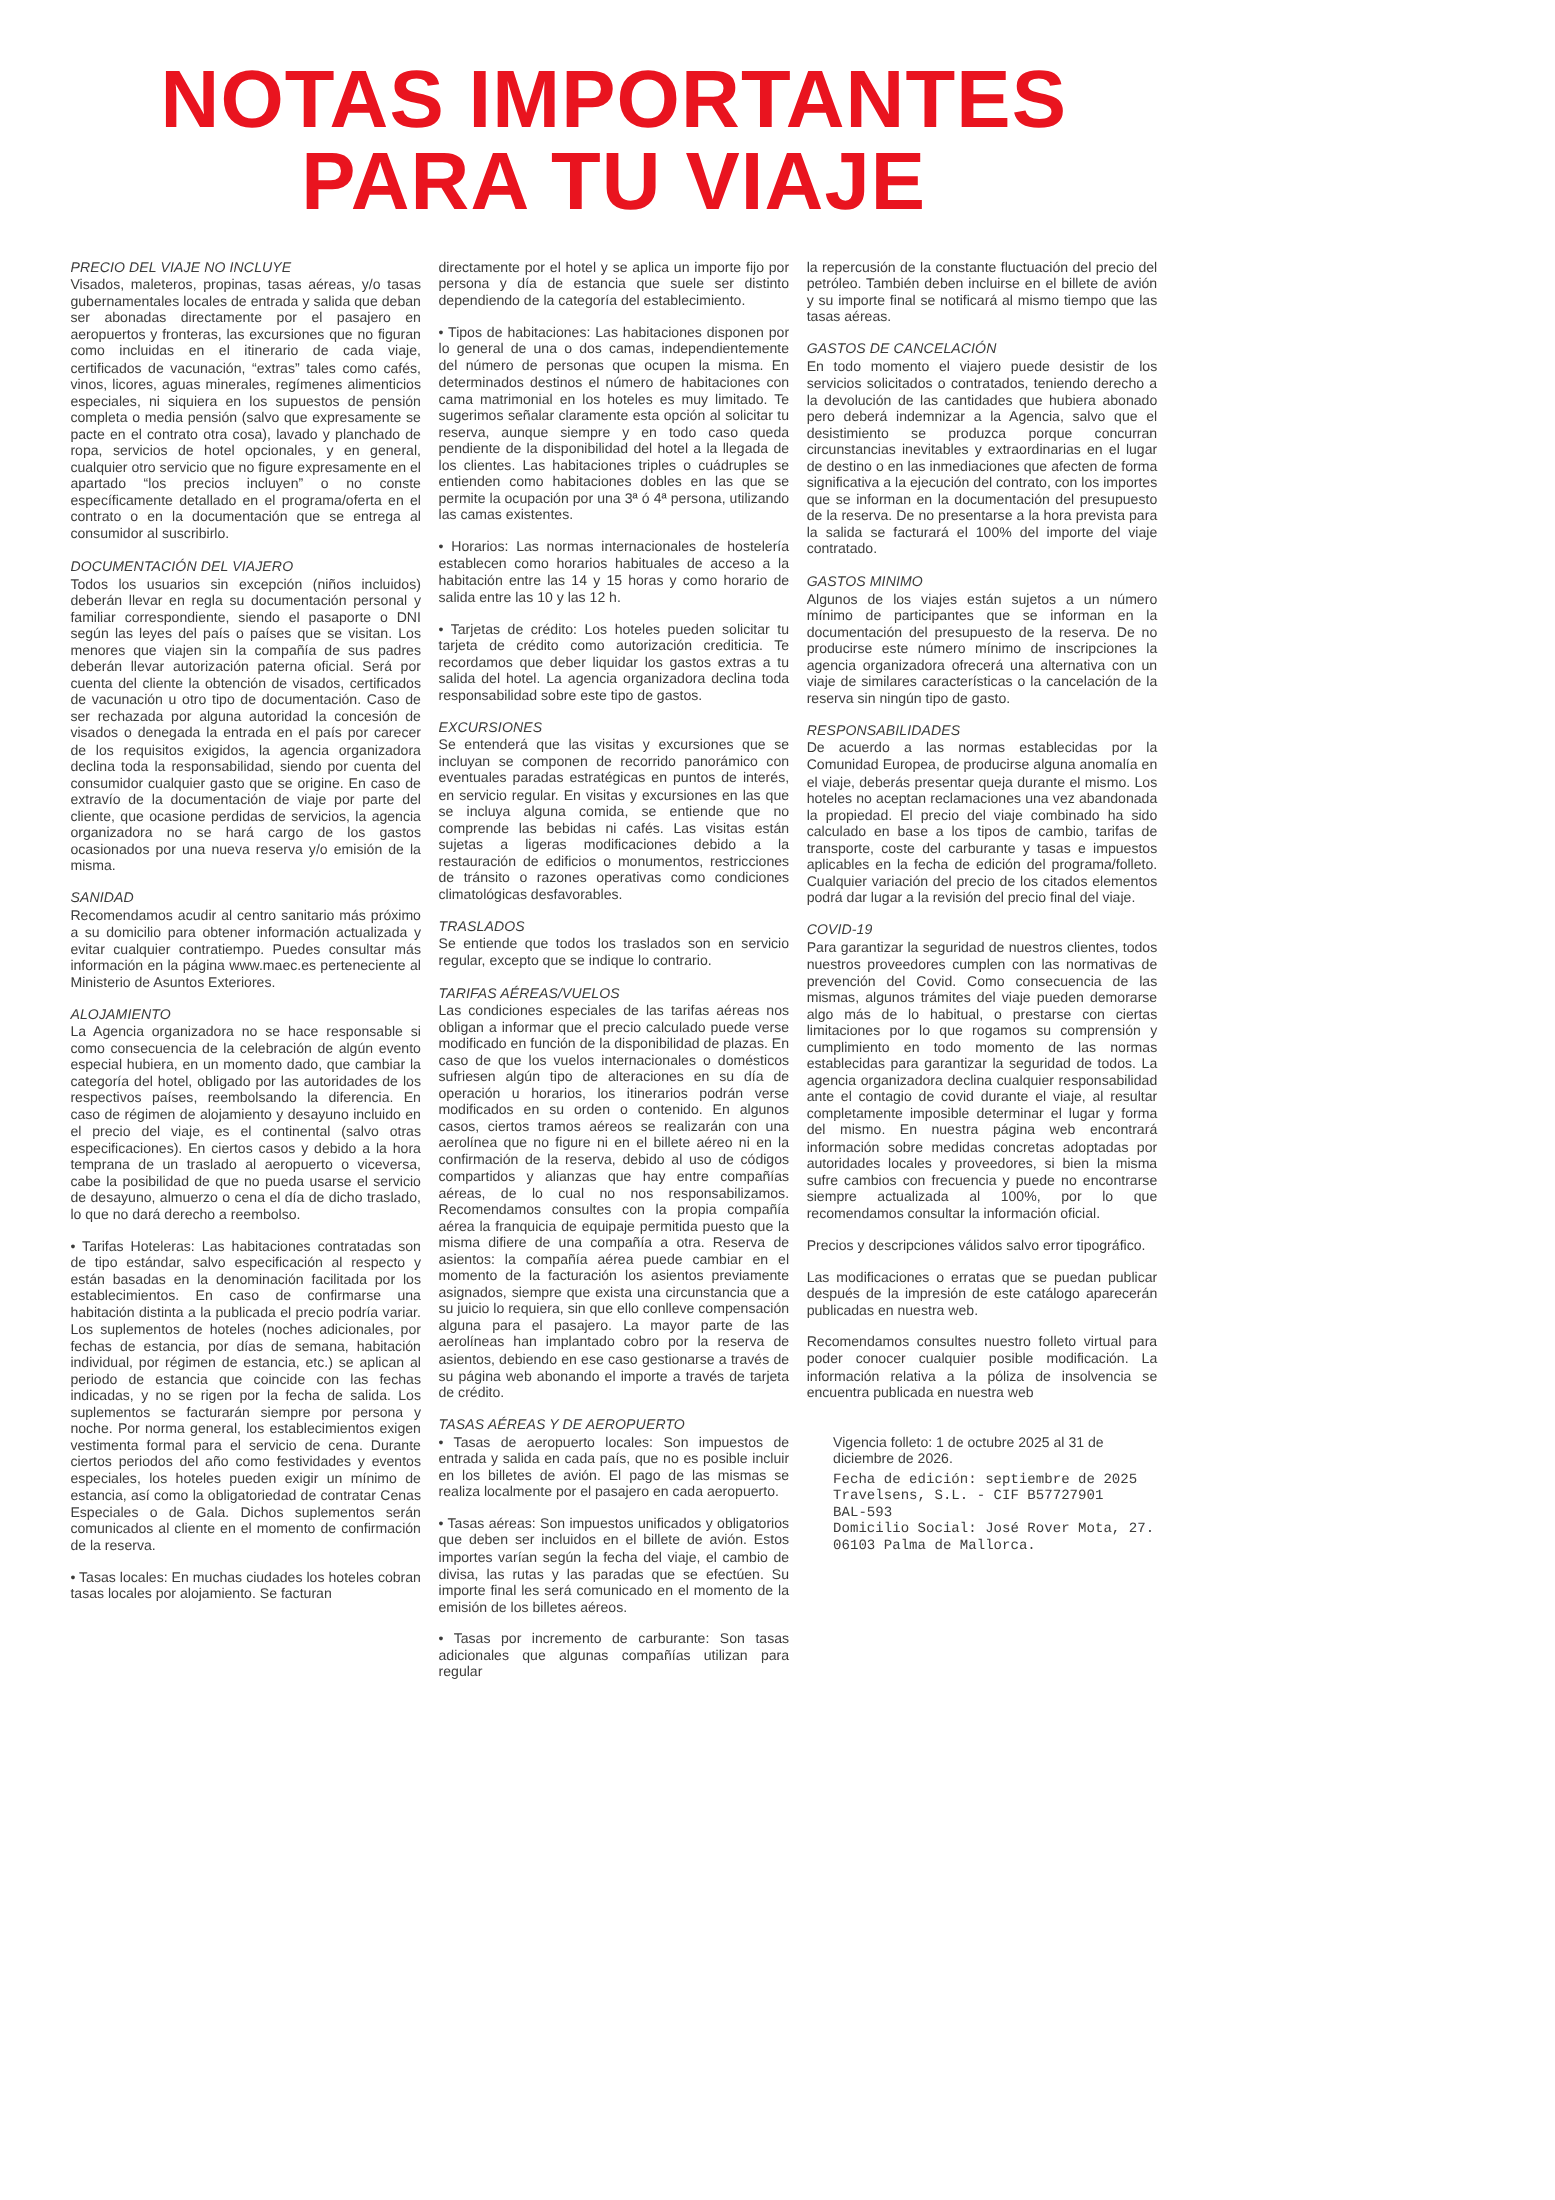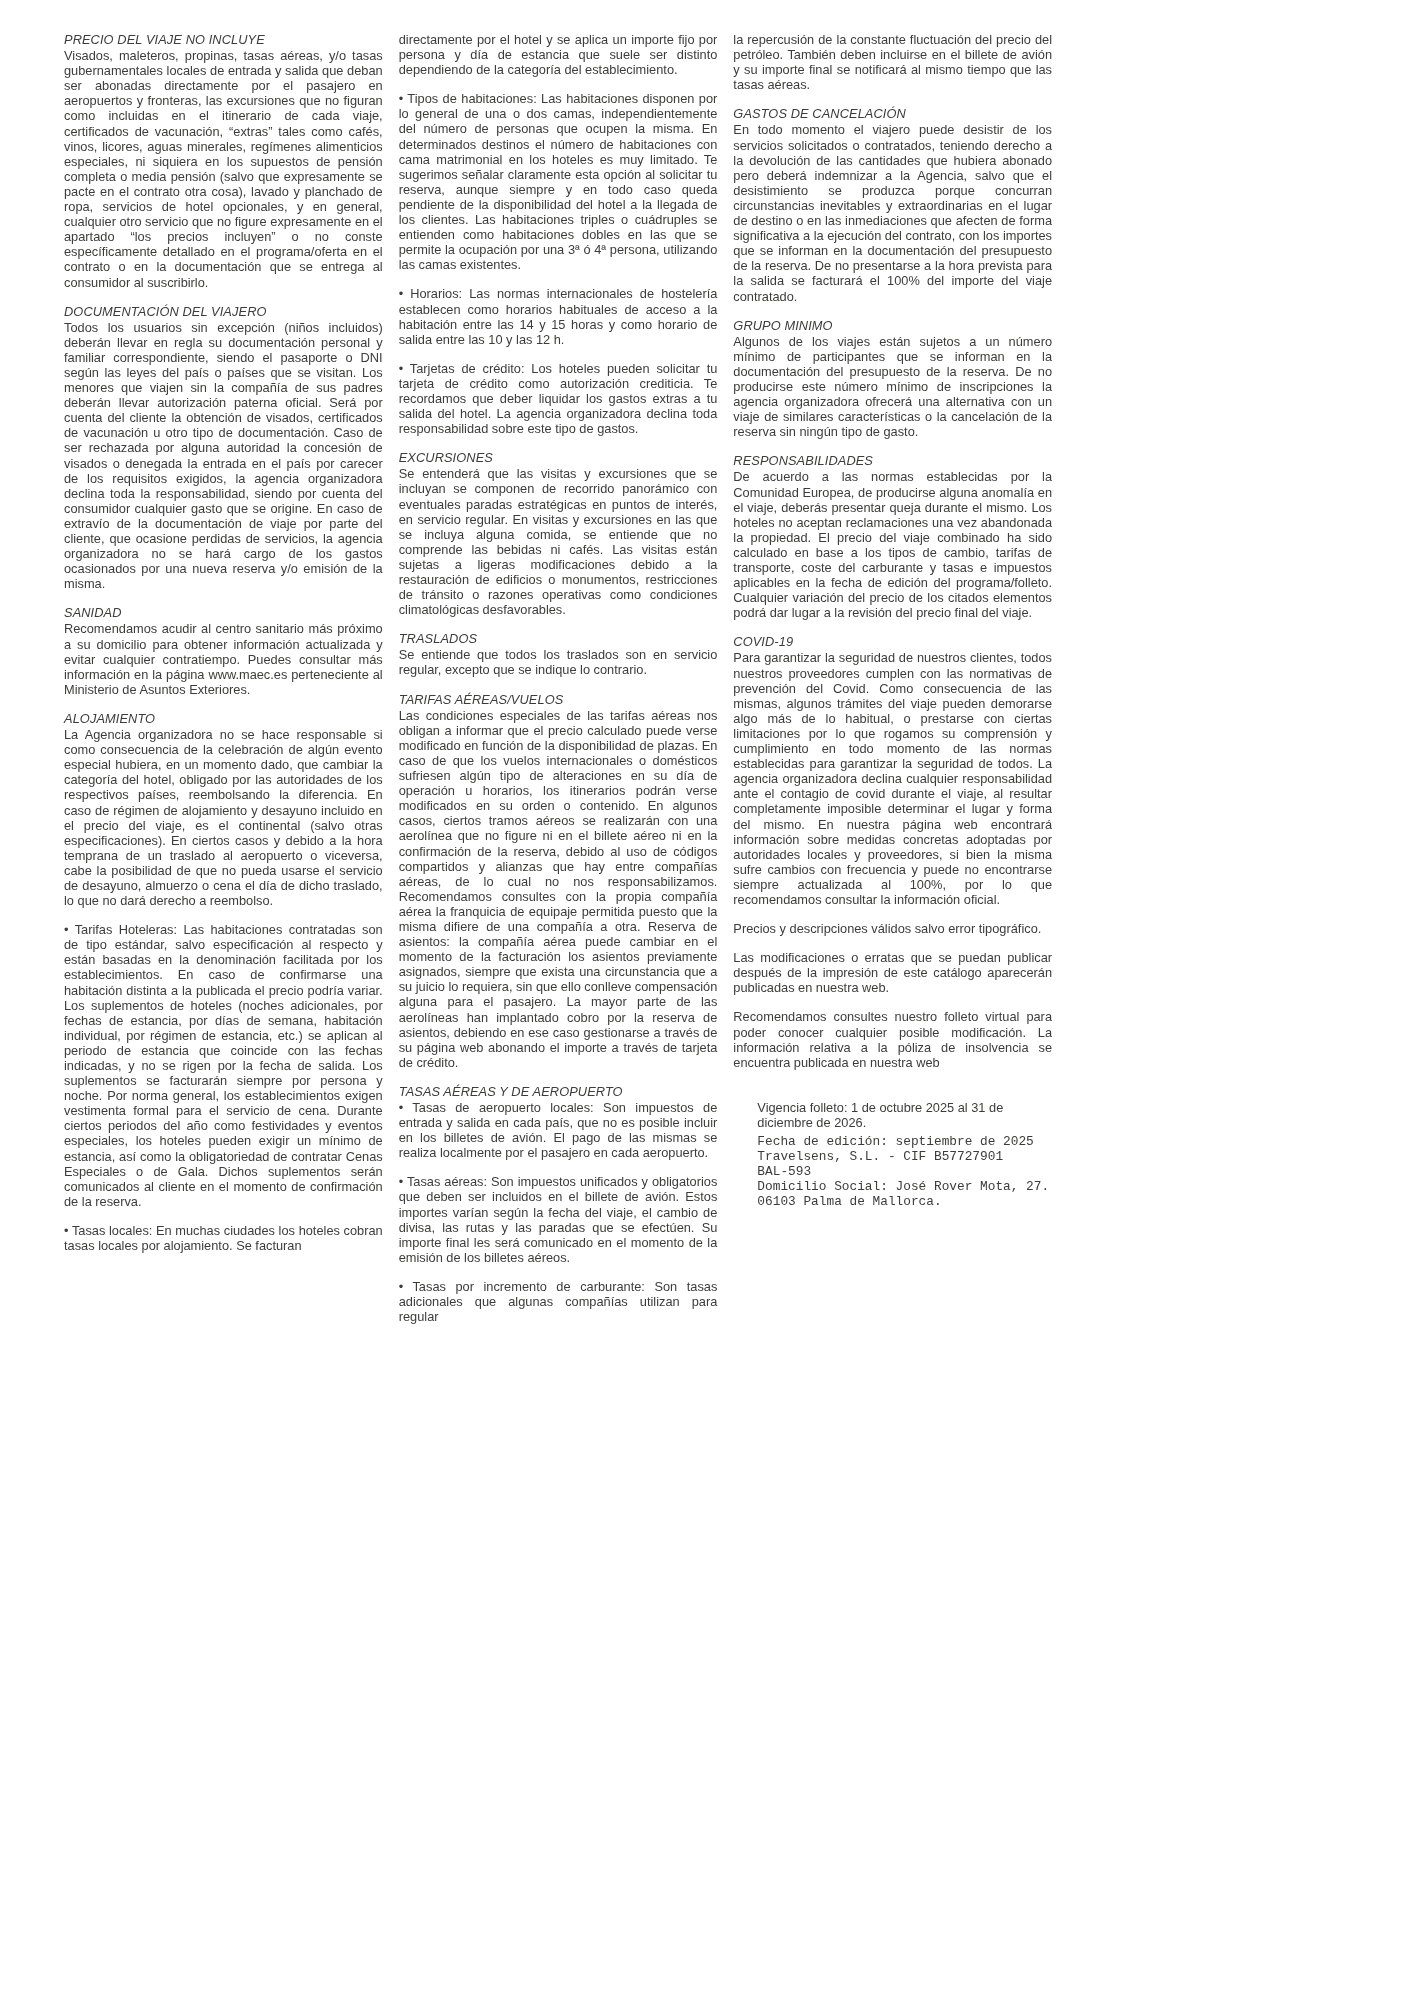--- a/index.html
+++ b/index.html
@@ -21,20 +21,26 @@
   .sec.legal p + p { margin-top:0;font-family:Liberation Mono, monospace; }
   .sec.legal p.gap-top { margin-top:4px; }
   .footer-bar { position:absolute; left:0; bottom:26px; width:1414px; height:47px; background:var(--accent); display:flex; align-items:center; }
   .footer-label { color:#ffffff; font-size:13px; font-weight:700; letter-spacing:0.7px; margin-left:66px; }
 </style>
 </head>
 <body>
 
 <div class="page">
 
+  <header class="title-block">
+    <h1>
+      <span class="title-line">NOTAS IMPORTANTES</span>
+      <span class="title-line">PARA TU VIAJE</span>
+    </h1>
+  </header>
 
   <main class="columns">
 
     <section class="col">
       <div class="sec">
         <h3 class="sec-h">PRECIO DEL VIAJE NO INCLUYE</h3>
         <p>Visados, maleteros, propinas, tasas aéreas, y/o tasas gubernamentales locales de entrada y salida que deban ser abonadas directamente por el pasajero en aeropuertos y fronteras, las excursiones que no figuran como incluidas en el itinerario de cada viaje, certificados de vacunación, “extras” tales como cafés, vinos, licores, aguas minerales, regímenes alimenticios especiales, ni siquiera en los supuestos de pensión completa o media pensión (salvo que expresamente se pacte en el contrato otra cosa), lavado y planchado de ropa, servicios de hotel opcionales, y en general, cualquier otro servicio que no figure expresamente en el apartado “los precios incluyen” o no conste específicamente detallado en el programa/oferta en el contrato o en la documentación que se entrega al consumidor al suscribirlo.</p>
       </div>
       <div class="sec">
         <h3 class="sec-h">DOCUMENTACIÓN DEL VIAJERO</h3>
@@ -81,21 +87,21 @@
 
     <section class="col">
       <div class="sec">
         <p>la repercusión de la constante fluctuación del precio del petróleo. También deben incluirse en el billete de avión y su importe final se notificará al mismo tiempo que las tasas aéreas.</p>
       </div>
       <div class="sec">
         <h3 class="sec-h">GASTOS DE CANCELACIÓN</h3>
         <p>En todo momento el viajero puede desistir de los servicios solicitados o contratados, teniendo derecho a la devolución de las cantidades que hubiera abonado pero deberá indemnizar a la Agencia, salvo que el desistimiento se produzca porque concurran circunstancias inevitables y extraordinarias en el lugar de destino o en las inmediaciones que afecten de forma significativa a la ejecución del contrato, con los importes que se informan en la documentación del presupuesto de la reserva. De no presentarse a la hora prevista para la salida se facturará el 100% del importe del viaje contratado.</p>
       </div>
       <div class="sec">
-        <h3 class="sec-h">GRUPO MINIMO</h3>
+        <h3 class="sec-h">GASTOS MINIMO</h3>
         <p>Algunos de los viajes están sujetos a un número mínimo de participantes que se informan en la documentación del presupuesto de la reserva. De no producirse este número mínimo de inscripciones la agencia organizadora ofrecerá una alternativa con un viaje de similares características o la cancelación de la reserva sin ningún tipo de gasto.</p>
       </div>
       <div class="sec">
         <h3 class="sec-h">RESPONSABILIDADES</h3>
         <p>De acuerdo a las normas establecidas por la Comunidad Europea, de producirse alguna anomalía en el viaje, deberás presentar queja durante el mismo. Los hoteles no aceptan reclamaciones una vez abandonada la propiedad. El precio del viaje combinado ha sido calculado en base a los tipos de cambio, tarifas de transporte, coste del carburante y tasas e impuestos aplicables en la fecha de edición del programa/folleto. Cualquier variación del precio de los citados elementos podrá dar lugar a la revisión del precio final del viaje.</p>
       </div>
       <div class="sec">
         <h3 class="sec-h">COVID-19</h3>
         <p>Para garantizar la seguridad de nuestros clientes, todos nuestros proveedores cumplen con las normativas de prevención del Covid. Como consecuencia de las mismas, algunos trámites del viaje pueden demorarse algo más de lo habitual, o prestarse con ciertas limitaciones por lo que rogamos su comprensión y cumplimiento en todo momento de las normas establecidas para garantizar la seguridad de todos. La agencia organizadora declina cualquier responsabilidad ante el contagio de covid durante el viaje, al resultar completamente imposible determinar el lugar y forma del mismo. En nuestra página web encontrará información sobre medidas concretas adoptadas por autoridades locales y proveedores, si bien la misma sufre cambios con frecuencia y puede no encontrarse siempre actualizada al 100%, por lo que recomendamos consultar la información oficial.</p>
       </div>

